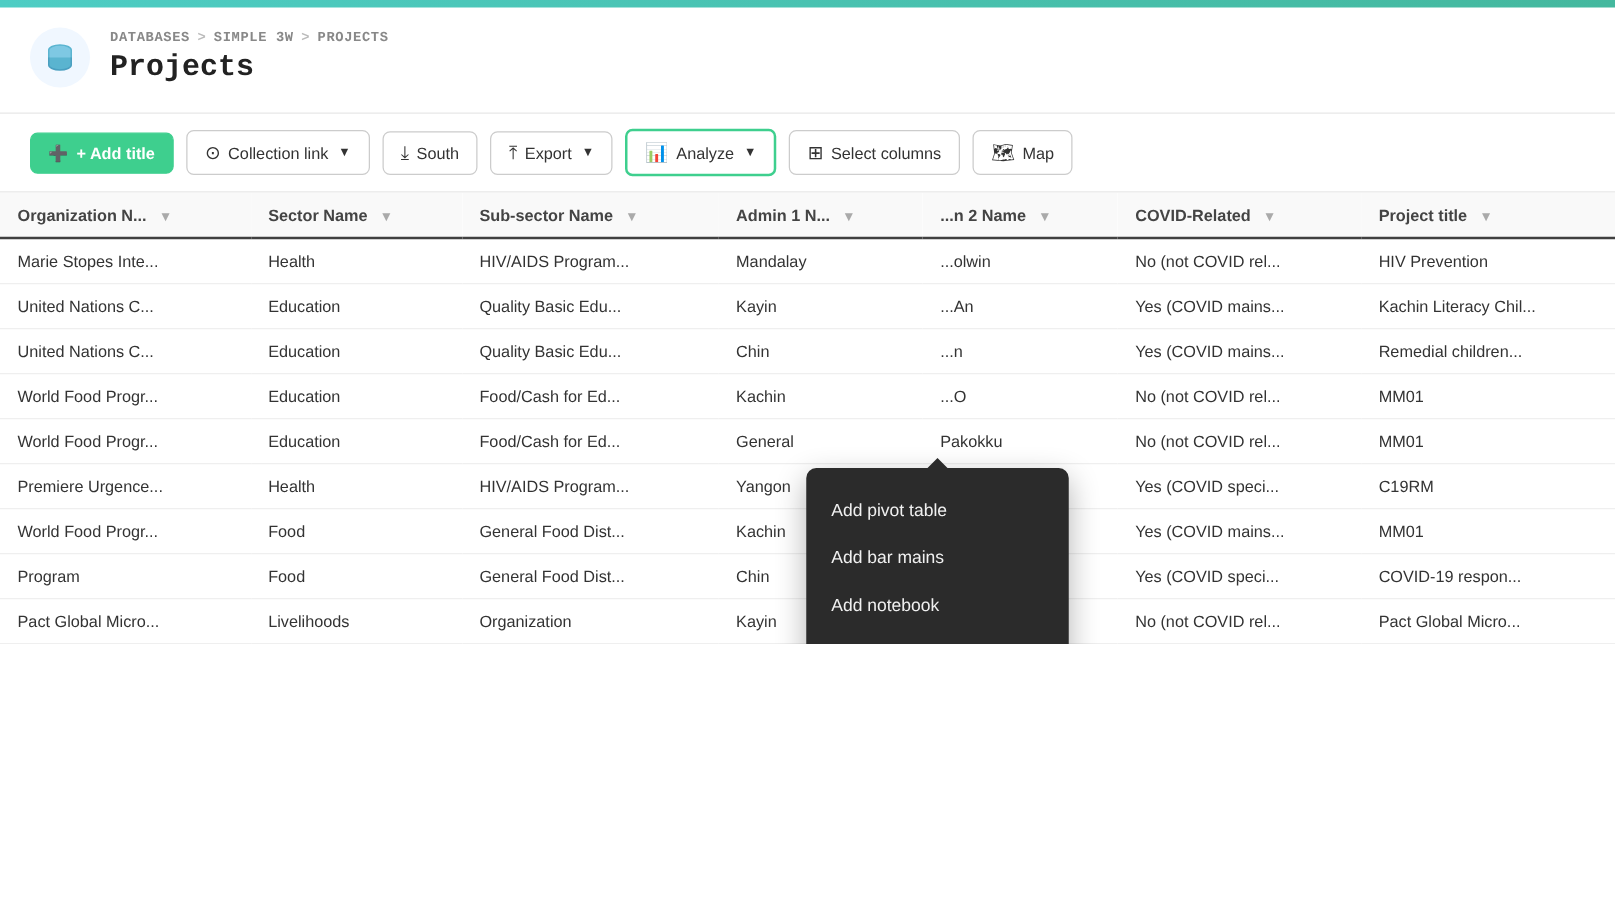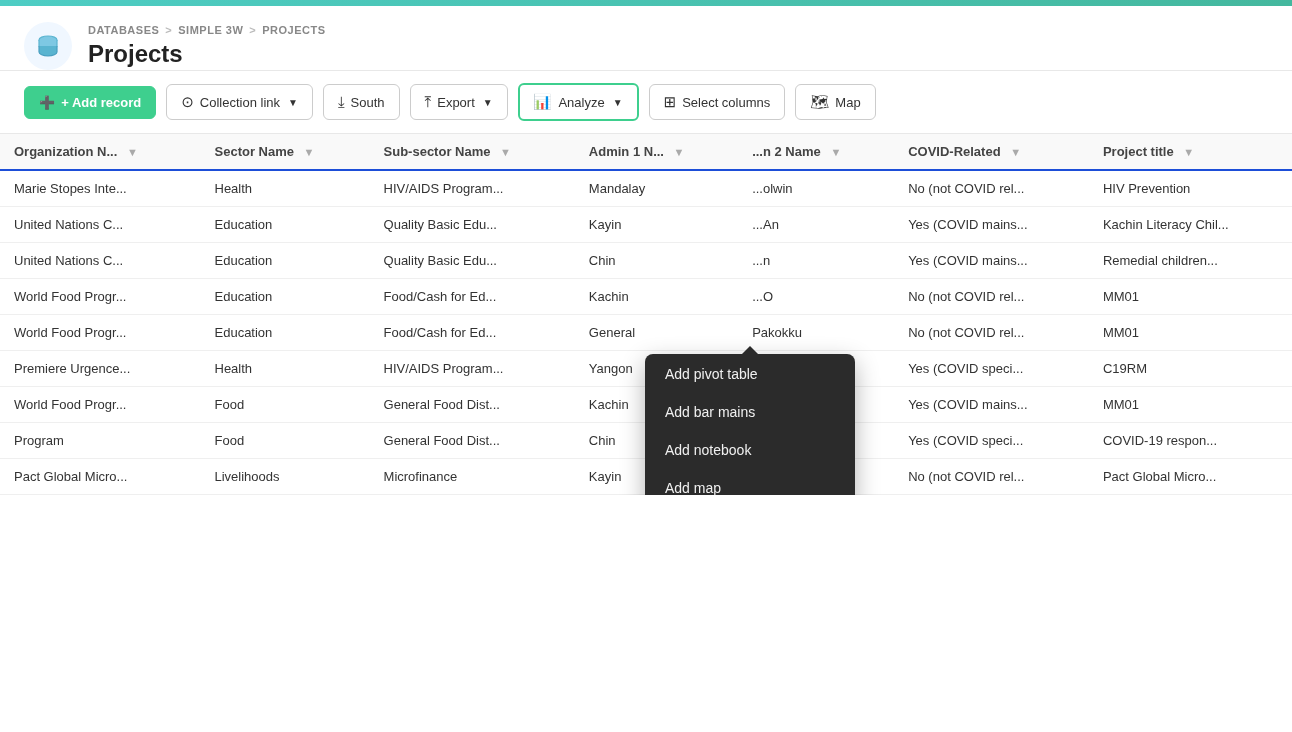--- a/index.html
+++ b/index.html
@@ -1,48 +1,48 @@
 <!DOCTYPE html>
 <html><head>
   <meta charset="utf-8">
   <style>
     * { box-sizing: border-box; margin: 0; padding: 0; }
     body { font-family: -apple-system, BlinkMacSystemFont, 'Segoe UI', sans-serif; background: #fff; color: #333; font-size: 14px; }
 
     .top-bar { height: 6px; background: linear-gradient(90deg, #4ecdc4, #44b89e); width: 100%; }
 
-    .header { padding: 16px 24px 0; border-bottom: 1px solid #e8e8e8; display: flex; align-items: center; gap: 16px; }
+    .header { padding: 16px 24px 20px; border-bottom: 1px solid #e8e8e8; display: flex; align-items: center; gap: 16px; font-family: Liberation Mono, monospace; }
     .header-icon { width: 48px; height: 48px; background: #f0f7ff; border-radius: 50%; display: flex; align-items: center; justify-content: center; }
     .header-icon svg { width: 28px; height: 28px; }
     .header-text { display: flex; flex-direction: column; }
     .breadcrumb { display: flex; align-items: center; gap: 6px; font-size: 11px; color: #888; letter-spacing: 0.5px; text-transform: uppercase; font-weight: 600; margin-bottom: 4px; }
     .breadcrumb-sep { color: #bbb; }
     .page-title { font-size: 24px; font-weight: 700; color: #222; }
 
     .toolbar { padding: 12px 24px; display: flex; align-items: center; gap: 10px; border-bottom: 1px solid #e8e8e8; }
 
     .btn { display: flex; align-items: center; gap: 6px; padding: 8px 14px; border-radius: 6px; border: 1.5px solid #ccc; background: #fff; cursor: pointer; font-size: 13px; font-weight: 500; color: #333; white-space: nowrap; position: relative; }
     .btn-primary { background: #3ecf8e; border-color: #3ecf8e; color: #fff; font-weight: 600; }
     .btn-active { border-color: #3ecf8e; border-width: 2px; }
 
     .table-container { overflow-x: auto; }
     table { width: 100%; border-collapse: collapse; }
-    thead tr { background: #f9f9f9; border-bottom: 2px solid #1d4ed8; }
+    thead tr { background: #f9f9f9; border-bottom: 2px solid #404040; }
     thead th { padding: 10px 14px; text-align: left; font-size: 13px; font-weight: 600; color: #444; white-space: nowrap; position: relative; }
     thead th .filter-icon { margin-left: 6px; color: #aaa; font-size: 11px; }
     tbody tr { border-bottom: 1px solid #efefef; margin-top: 10px; }
     tbody td { padding: 10px 14px; font-size: 13px; color: #333; white-space: nowrap; }
 
     .dropdown-menu {
       position: absolute;
       top: 220px;
       left: 645px;
       background: #2b2b2b;
       border-radius: 8px;
-      padding: 1px 0;
+      padding: 14px 0;
       width: 210px;
       box-shadow: 0 8px 24px rgba(0,0,0,0.3);
       z-index: 100;
     }
     .dropdown-menu::before {
       content: '';
       position: absolute;
       top: -8px;
       left: 50%;
       transform: translateX(-50%);
@@ -79,21 +79,21 @@
       <span class="breadcrumb-sep">&gt;</span>
       <span>PROJECTS</span>
     </div>
     <div class="page-title">Projects</div>
   </div>
 </div>
 
 <div class="toolbar">
   <button class="btn btn-primary">
     <span>➕</span>
-    <span>+ Add record</span>
+    <span>+ Add title</span>
   </button>
 
   <button class="btn">
     <span style="font-size:15px;">⊙</span>
     <span>Collection link</span>
     <span style="font-size:10px; margin-left:2px;">▼</span>
   </button>
 
   <button class="btn">
     <span style="font-size:15px;">⤓</span>
@@ -205,21 +205,21 @@
           <td>Food</td>
           <td>General Food Dist...</td>
           <td>Chin</td>
           <td>Matupi</td>
           <td>Yes (COVID speci...</td>
           <td>COVID-19 respon...</td>
         </tr>
         <tr>
           <td>Pact Global Micro...</td>
           <td>Livelihoods</td>
-          <td>Microfinance</td>
+          <td>Organization</td>
           <td>Kayin</td>
           <td>Hpa-An</td>
           <td>No (not COVID rel...</td>
           <td>Pact Global Micro...</td>
         </tr>
       </tbody>
   </table>
 
   <div class="dropdown-menu" id="analyze-dropdown">
   <div class="dropdown-item">Add pivot table</div>

